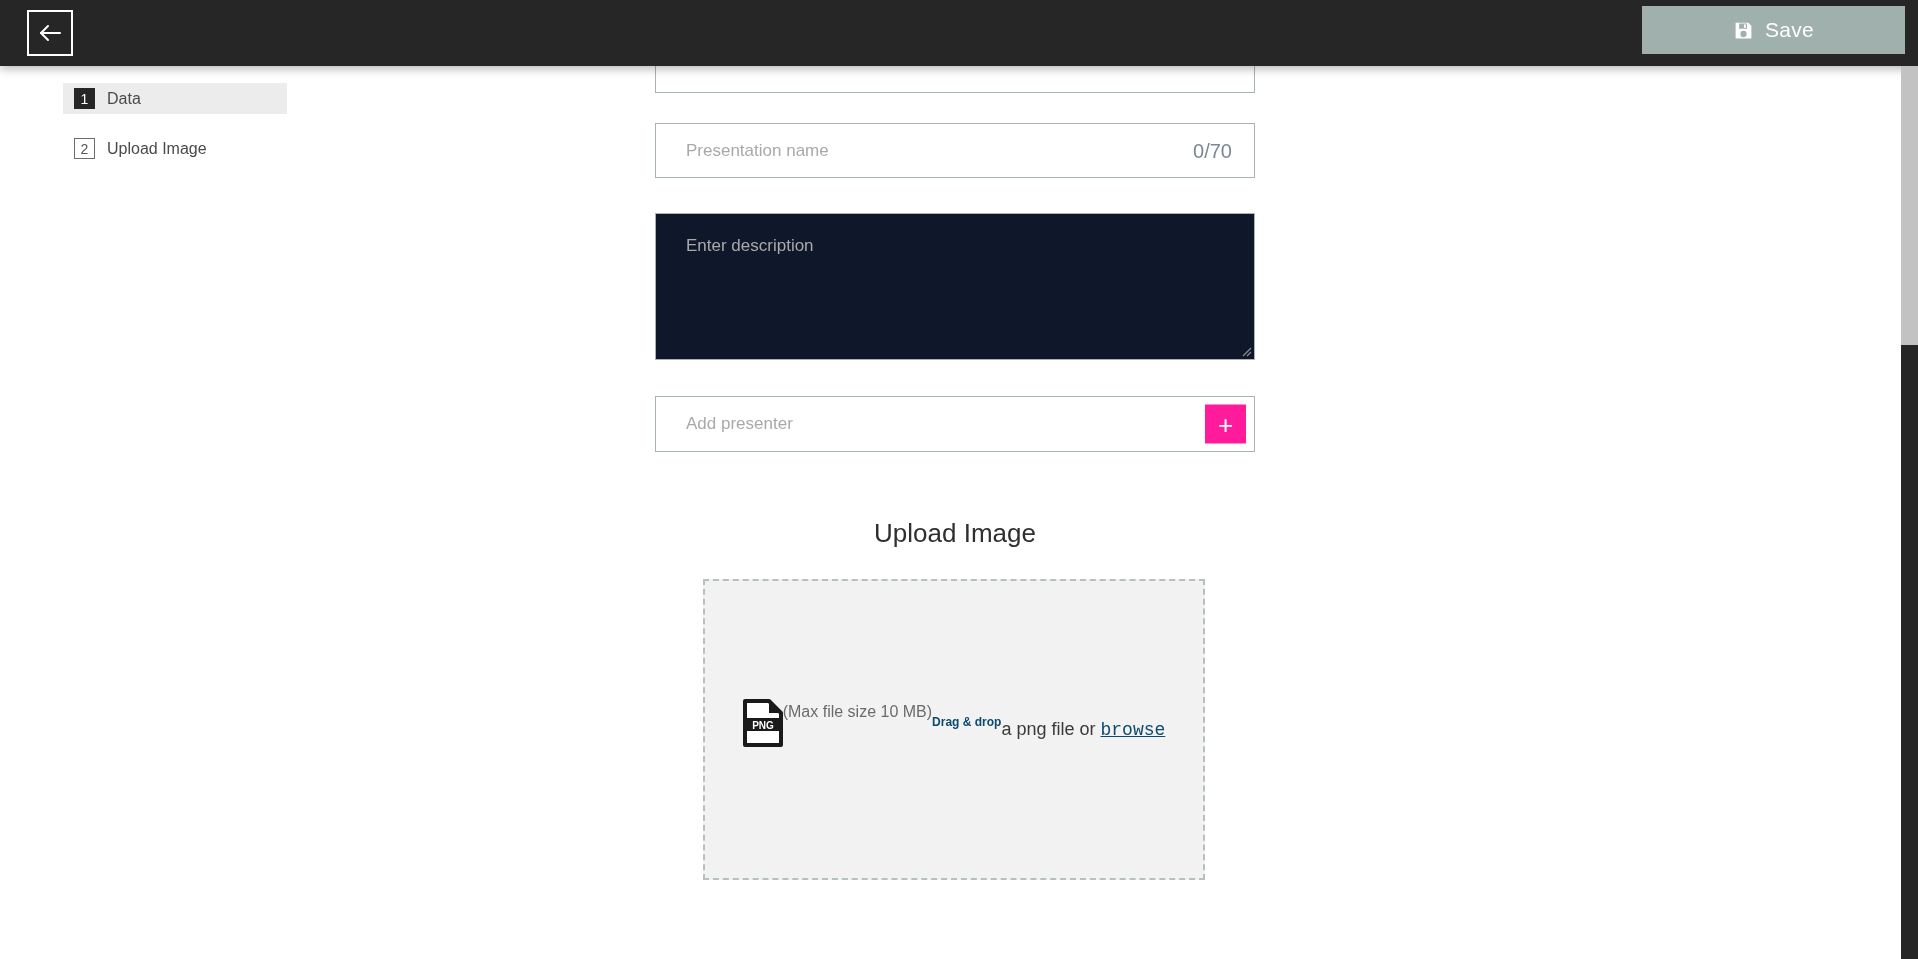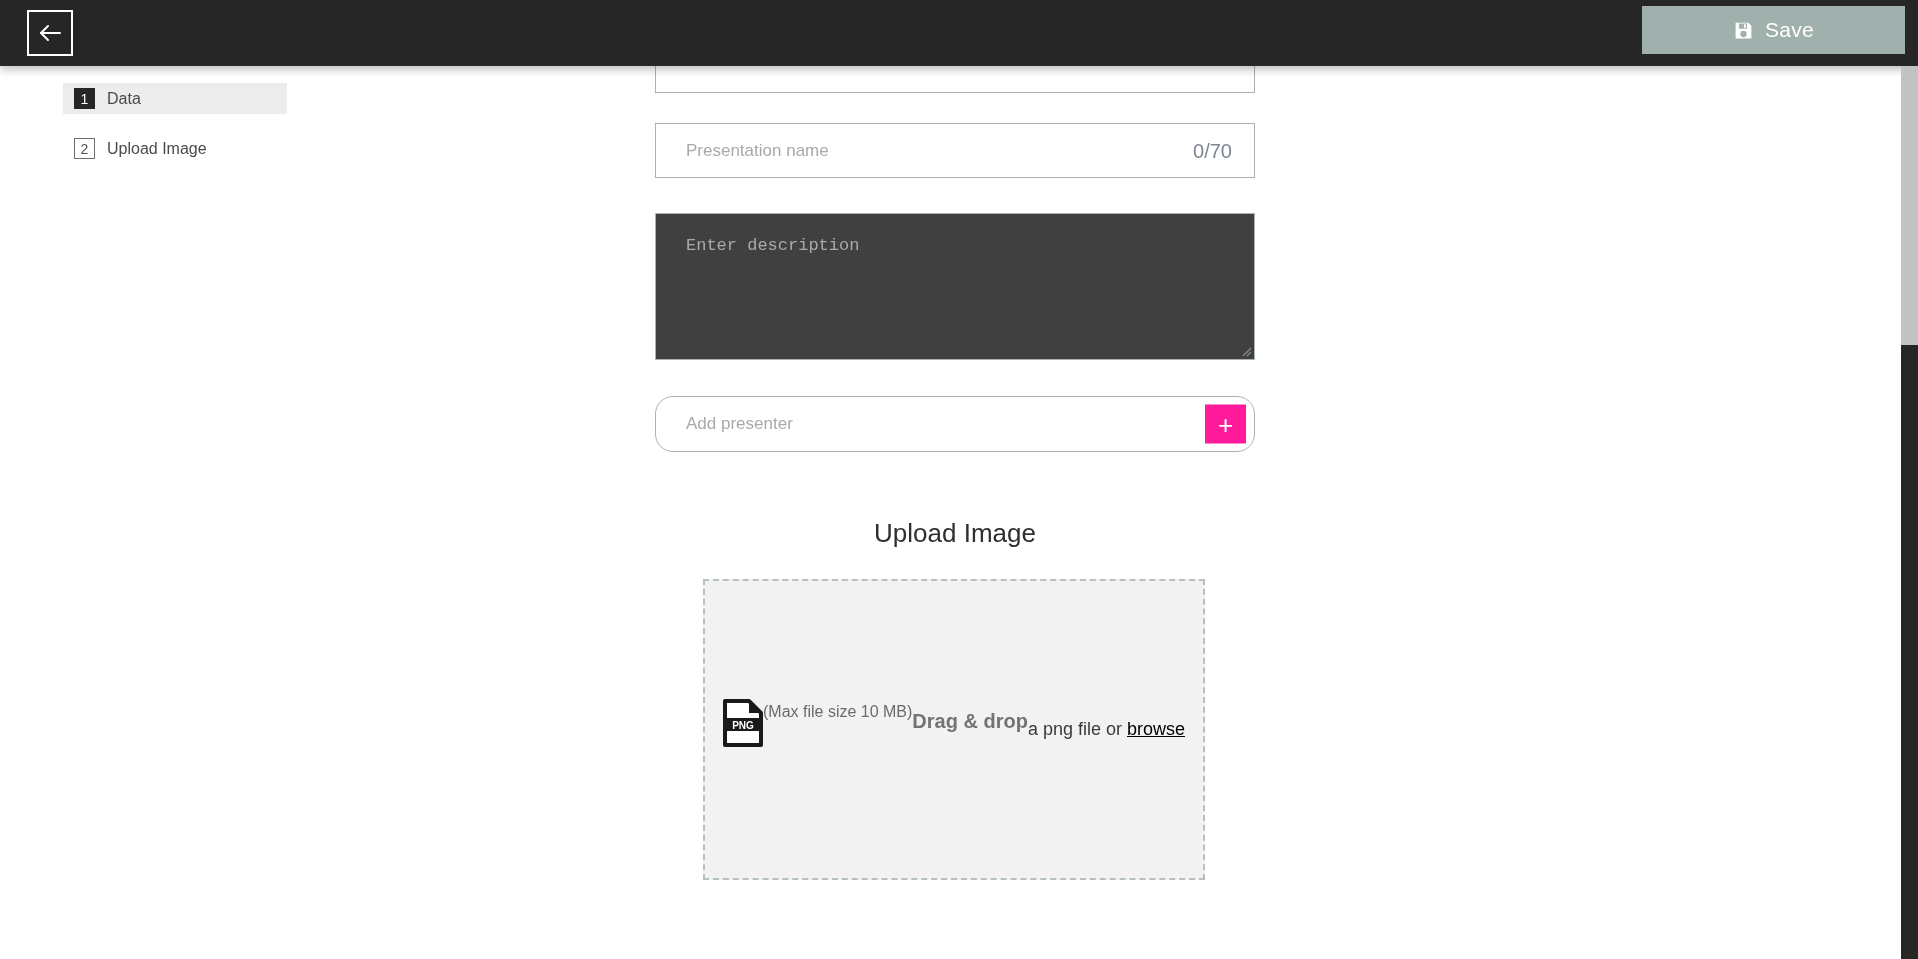--- a/index.html
+++ b/index.html
@@ -172,42 +172,40 @@
     white-space: nowrap;
   }
 
   .field-desc {
     position: absolute;
     left: 0;
     top: 213px;
     width: 600px;
     height: 147px;
     border: 1px solid #a8b4b4;
-    background: #404040;
-    font-family: Liberation Mono, monospace;
+    background: #0f172a;
   }
   .field-desc .ph {
     display: block;
     padding: 22px 0 0 30px;
   }
   .resize-grip {
     position: absolute;
     right: 2px;
     bottom: 2px;
     width: 14px;
     height: 14px;
     pointer-events: none;
   }
 
   .field-presenter {
     left: 0;
     top: 396px;
     width: 600px;
     height: 56px;
-    border-radius: 18px;
   }
   .field-presenter .ph { padding-left: 30px; }
 
   .add-presenter-btn {
     position: absolute;
     right: 8px;
     top: 50%;
     transform: translateY(-50%);
     width: 41px;
     height: 39px;
@@ -253,33 +251,34 @@
 
   .png-icon { margin-bottom: 14px; }
   .png-icon svg { display: block; }
 
   .max-size {
     font-size: 16px;
     color: #6b6b6b;
     margin-bottom: 36px;
   }
   .drag-drop {
-    font-size: 20px;
-    color: #737373;
+    font-size: 12px;
+    color: #0c4a6e;
     font-weight: bold;
     margin-bottom: 16px;
   }
   .browse-line {
     font-size: 18px;
     color: #3a3a3a;
   }
   .browse-link {
     text-decoration: underline;
     cursor: pointer;
-    color: #000000;
+    color: #0c4a6e;
+    font-family: Liberation Mono, monospace;
   }
 
   
   .scrollbar-track {
     position: absolute;
     right: 0;
     top: 66px;
     width: 17px;
     height: 893px;
     background: #c2c2c2;

